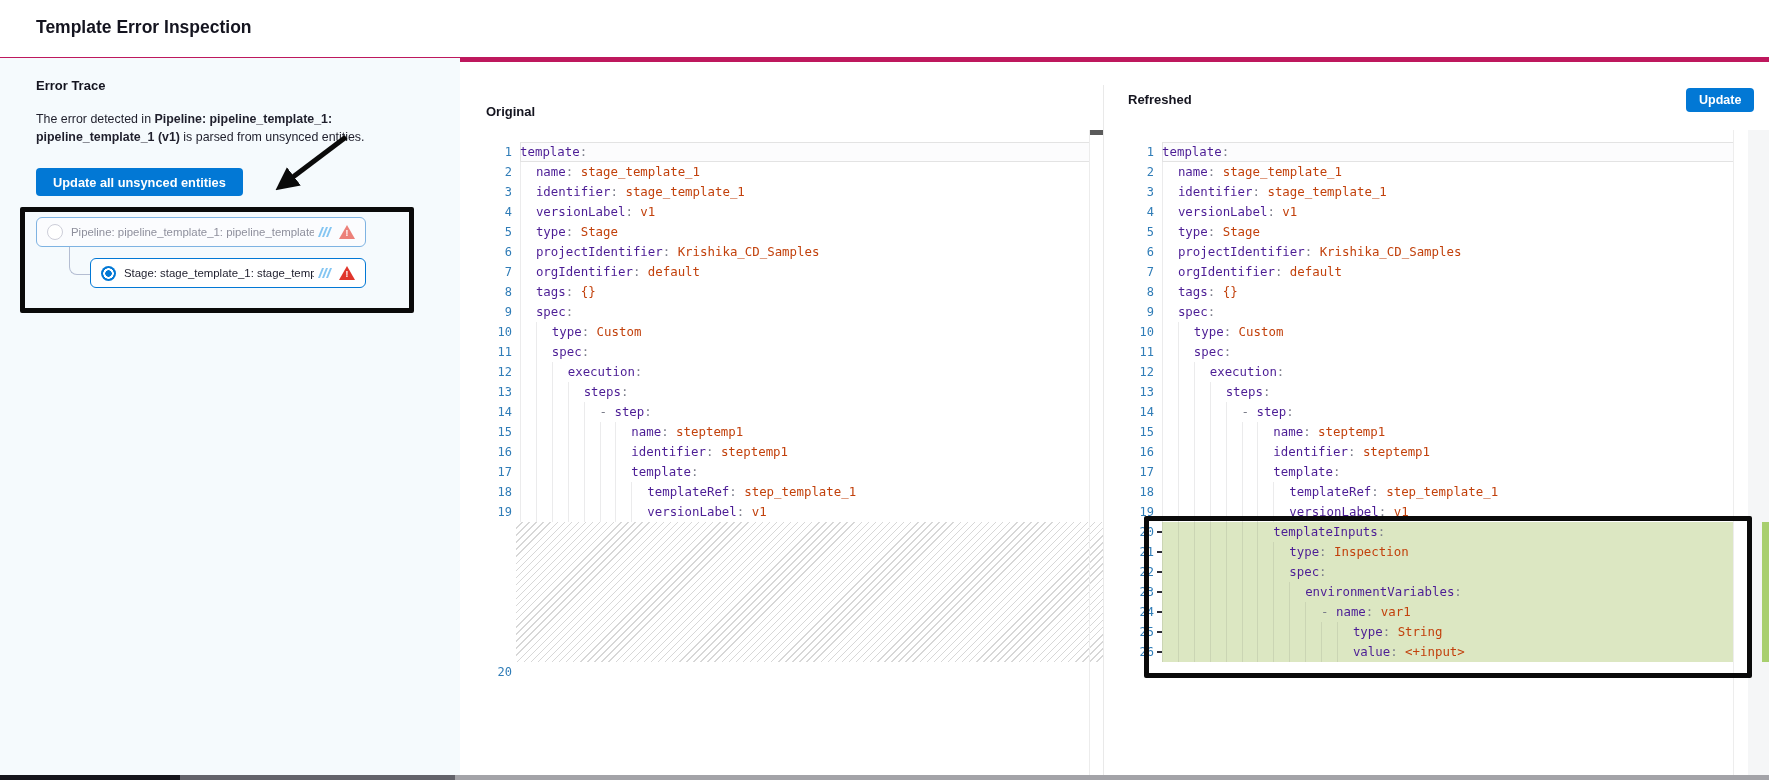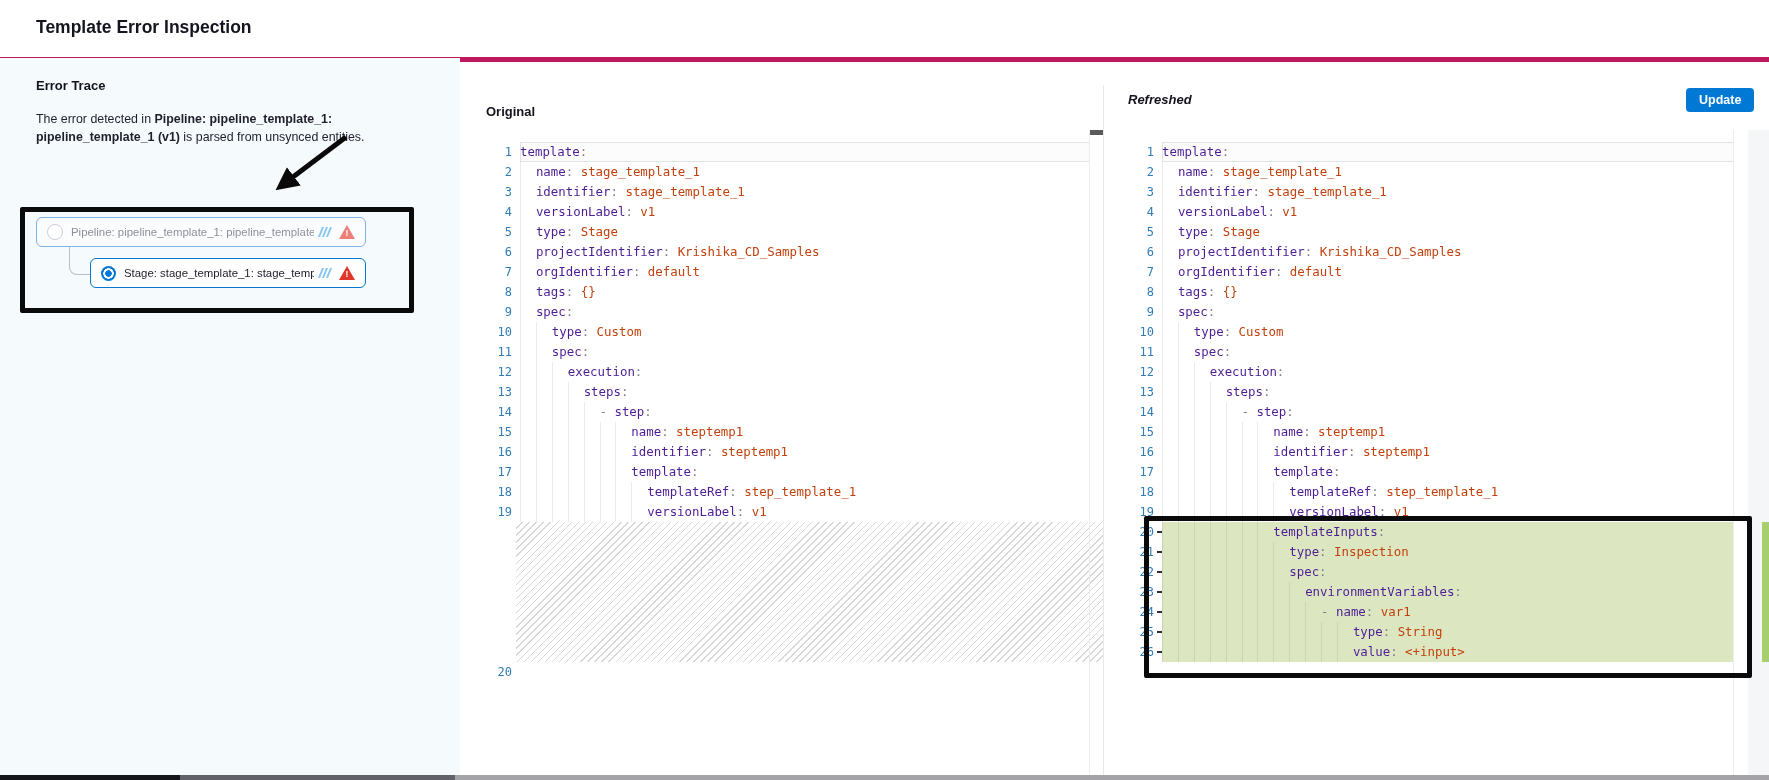--- a/index.html
+++ b/index.html
@@ -39,21 +39,21 @@
         clip-path:polygon(50% 0,100% 100%,0 100%);display:flex;align-items:flex-end;justify-content:center;}
   .warn::after{content:"!";color:#fff;font-size:8.5px;font-weight:700;line-height:11px;}
   .warn-muted{background:#ec8079;}
   .warn-strong{background:#e0352b;}
   .connector{position:absolute;left:69px;top:189px;width:21px;height:27px;
              border-left:1px solid #b4bdd2;border-bottom:1px solid #b4bdd2;border-bottom-left-radius:8px;}
 
   
   .panel-title{position:absolute;top:92px;font-size:13px;font-weight:700;color:#14141f;}
   .title-original{left:486px;margin-top:12px;}
-  .title-refreshed{left:1128px;font-style:italic;}
+  .title-refreshed{left:1128px;}
   .panel-divider{position:absolute;left:1103px;top:85px;height:690px;width:1px;background:#e9e9e9;}
   .update-btn{position:absolute;left:1686px;top:88px;height:24px;padding:0 13px;font-size:12.5px;}
 
   
   .editor{position:absolute;top:130px;height:645px;font-family:"DejaVu Sans Mono","Liberation Mono",monospace;
           font-size:12.4px;}
   .editor-original{left:486px;width:617px;}
   .editor-refreshed{left:1128px;width:641px;}
   .lines{padding-top:12px;}
   .cl{display:flex;height:20px;line-height:20px;white-space:pre;}
@@ -89,20 +89,21 @@
 
 <div class="app">
 
   <div class="topbar">
     <div class="page-title">Template Error Inspection</div>
   </div>
 
   <div class="sidebar">
     <div class="et-title">Error Trace</div>
     <div class="et-desc" id="et-desc"><span>The error detected in </span><b>Pipeline: pipeline_template_1: pipeline_template_1 (v1)</b><span> is parsed from unsynced entities.</span></div>
+    <button class="btn update-all">Update all unsynced entities</button>
 
     <div class="connector"></div>
 
     <div class="card card-pipeline">
       <span class="radio radio-off"></span>
       <span class="card-label">Pipeline: pipeline_template_1: pipeline_template_1...</span>
       <span class="tpl-icon">
           <i></i>
           <i></i>
           <i></i>

